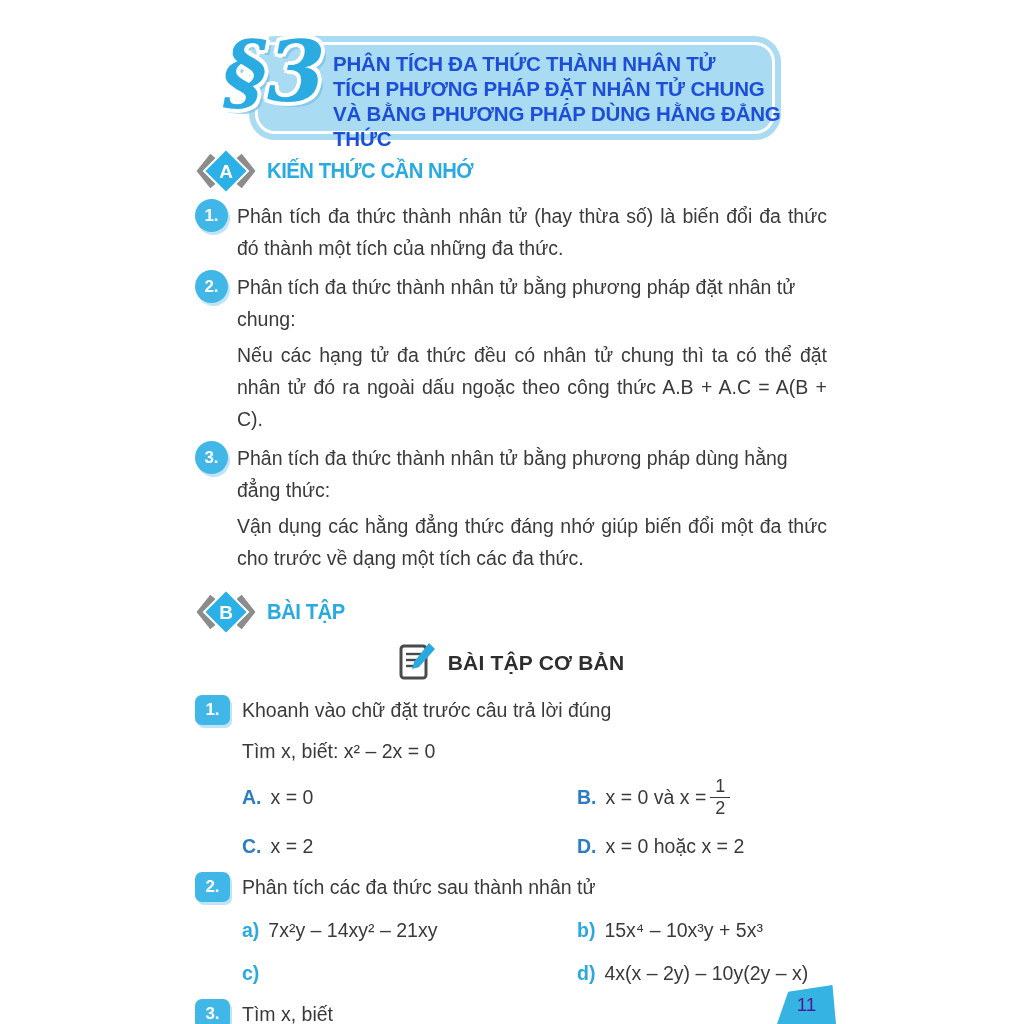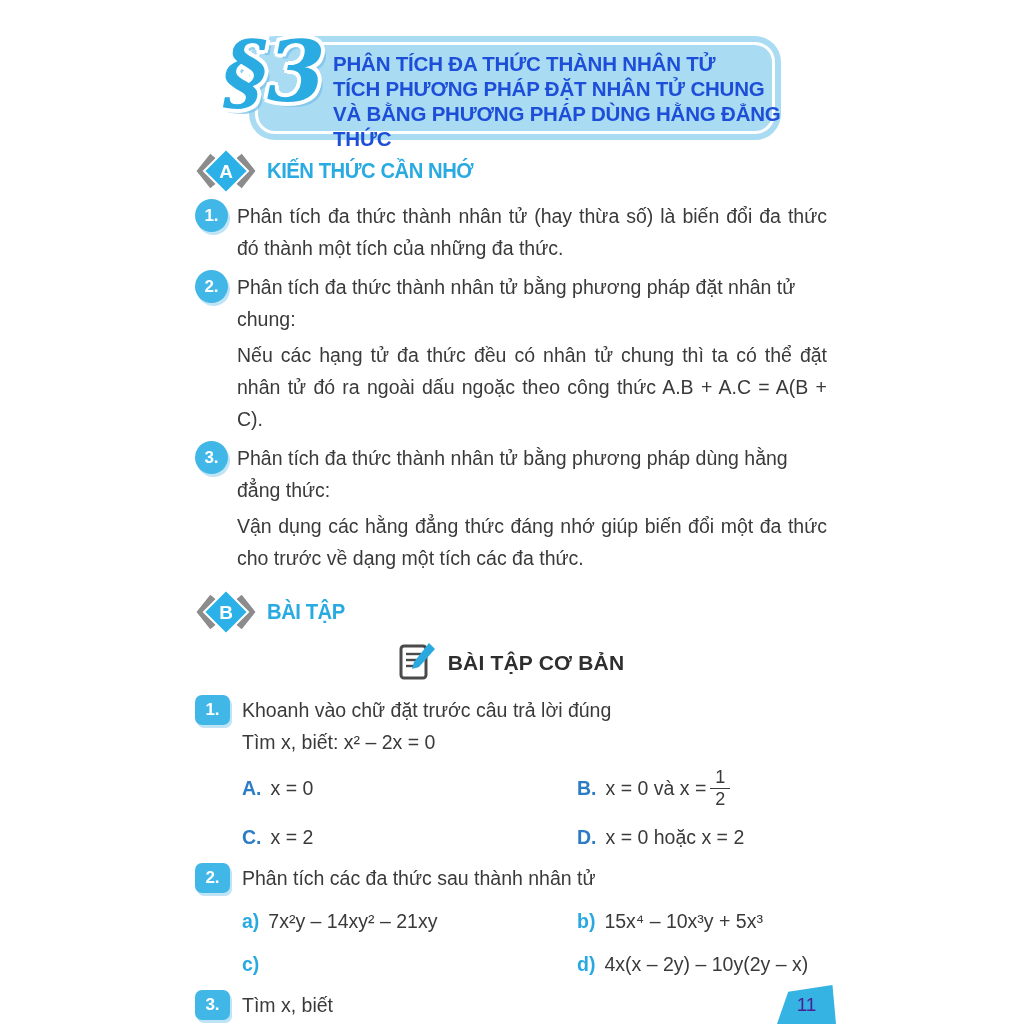--- a/index.html
+++ b/index.html
@@ -52,21 +52,21 @@
 
   
   .ex { margin-top:11px; }
   .ex-head { display:flex; align-items:center; }
   .ex-badge {
     width:35px; height:30px; border-radius:7px; background:#41b7e8; color:#fff;
     font-weight:bold; font-size:17px; display:flex; align-items:center; justify-content:center;
     box-shadow:2px 3px 0 #bfe4f6; flex-shrink:0; margin-right:12px;
   }
   .ex-title { font-size:19.5px; }
-  .ex-sub { margin:6px 0 0 47px; font-size:19.5px; }
+  .ex-sub { margin:15px 0 0 47px; font-size:19.5px; }
   .grid2 { display:grid; grid-template-columns:335px 1fr; margin-left:47px; font-size:19.5px; }
   .opt, .part { display:flex; align-items:center; margin-top:13px; min-height:30px; }
   .opt-label { color:#2b7cc4; font-weight:bold; margin-right:9px; }
   .part-label { color:#29a9e0; font-weight:bold; margin-right:9px; }
 
   .frac { display:inline-flex; flex-direction:column; align-items:center; vertical-align:middle; line-height:1.15; font-size:18px; margin-left:4px; }
   .frac .den { border-top:1.6px solid #3a3a3a; padding:0 5px; }
   .frac .num { padding:0 5px; }
 
   

